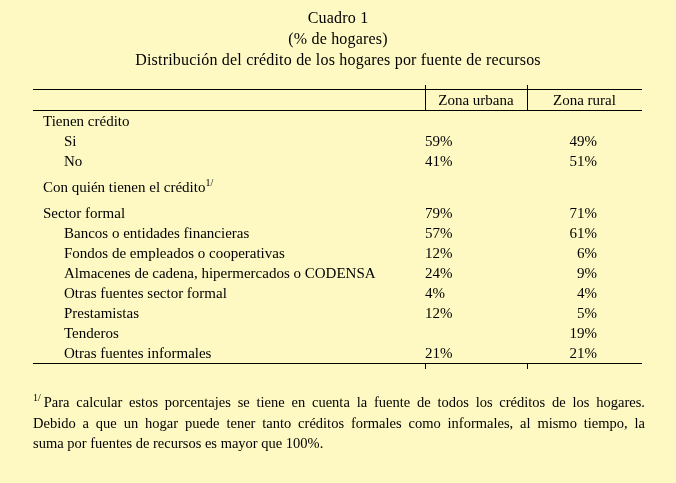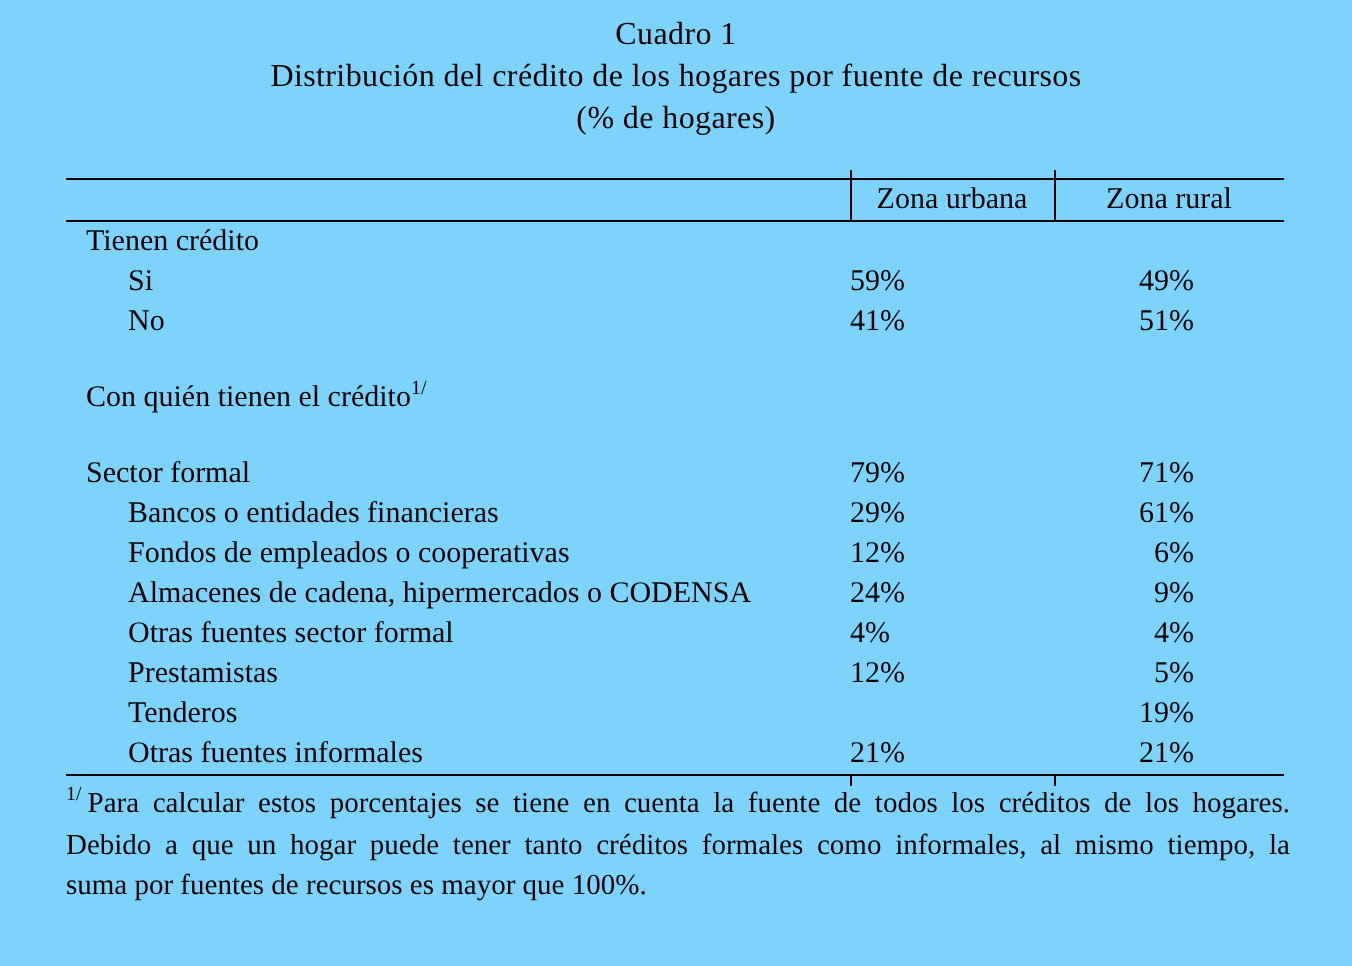--- a/index.html
+++ b/index.html
@@ -1,21 +1,21 @@
 <!DOCTYPE html>
 <html><head>
 <meta charset="utf-8">
 <style>
   * { margin: 0; padding: 0; box-sizing: border-box; }
   html, body { background: #ffffff; }
   .page {
     position: relative;
     width: 676px;
     height: 483px;
-    background: #7dd3fc;
+    background: #fef9c3;
     color: #000000;
     font-family: "Liberation Serif", "DejaVu Serif", serif;
     overflow: hidden;
   }
   
   .titles {
     position: absolute;
     top: 7px; left: 0; right: 0;
     text-align: center;
     font-size: 16px;
@@ -36,21 +36,21 @@
                 display: flex; align-items: center; justify-content: center; }
   .hcol-rural { position: absolute; left: 494px; width: 115px; top: 0; height: 20px;
                 display: flex; align-items: center; justify-content: center; }
   .vtick { position: absolute; width: 1px; background: #000; }
   .vtick.h1 { left: 392px; top: -5px; height: 25px; }
   .vtick.h2 { left: 494px; top: -5px; height: 25px; }
   .bottom-ticks { position: relative; height: 0; }
   .vtick.b1 { left: 392px; top: 0; height: 5px; }
   .vtick.b2 { left: 494px; top: 0; height: 5px; }
   .row { display: flex; height: 20px; align-items: center; }
-  .row.gap { margin-top: 18px; }
+  .row.gap { margin-top: 6px; }
   .cell.label { width: 392px; padding-left: 10px; white-space: nowrap; }
   .row.indent .cell.label { padding-left: 31px; }
   .cell.urban { width: 102px; text-align: left; padding-right: 38px; }
   .cell.rural { width: 115px; text-align: right; padding-right: 45px; }
   sup.marker { font-size: 10px; line-height: 0; vertical-align: super; }
   
   .footnote {
     position: absolute;
     left: 33px; top: 392px;
     width: 612px;
@@ -60,22 +60,22 @@
   .fn-line.justified { text-align: justify; text-align-last: justify; }
   .fn-sup { font-size: 10px; line-height: 0; vertical-align: super; margin-right: 3px; }
 </style>
 </head>
 <body>
 
 <div class="page">
 
   <div class="titles">
     <div>Cuadro 1</div>
+    <div>(% de hogares)</div>
     <div>Distribución del crédito de los hogares por fuente de recursos</div>
-    <div>(% de hogares)</div>
   </div>
 
   <div class="table-wrap">
     <div class="rule-top"></div>
 
     <div class="header-row">
       <div class="vtick h1"></div>
       <div class="vtick h2"></div>
       <div class="hcol-urban">Zona urbana</div>
       <div class="hcol-rural">Zona rural</div>
@@ -104,21 +104,21 @@
         <div class="cell urban"></div>
         <div class="cell rural"></div>
       </div>
       <div class="row gap">
         <div class="cell label"><span>Sector formal</span><sup class="marker"></sup></div>
         <div class="cell urban">79%</div>
         <div class="cell rural">71%</div>
       </div>
       <div class="row indent">
         <div class="cell label"><span>Bancos o entidades financieras</span><sup class="marker"></sup></div>
-        <div class="cell urban">29%</div>
+        <div class="cell urban">57%</div>
         <div class="cell rural">61%</div>
       </div>
       <div class="row indent">
         <div class="cell label"><span>Fondos de empleados o cooperativas</span><sup class="marker"></sup></div>
         <div class="cell urban">12%</div>
         <div class="cell rural">6%</div>
       </div>
       <div class="row indent">
         <div class="cell label"><span>Almacenes de cadena, hipermercados o CODENSA</span><sup class="marker"></sup></div>
         <div class="cell urban">24%</div>

